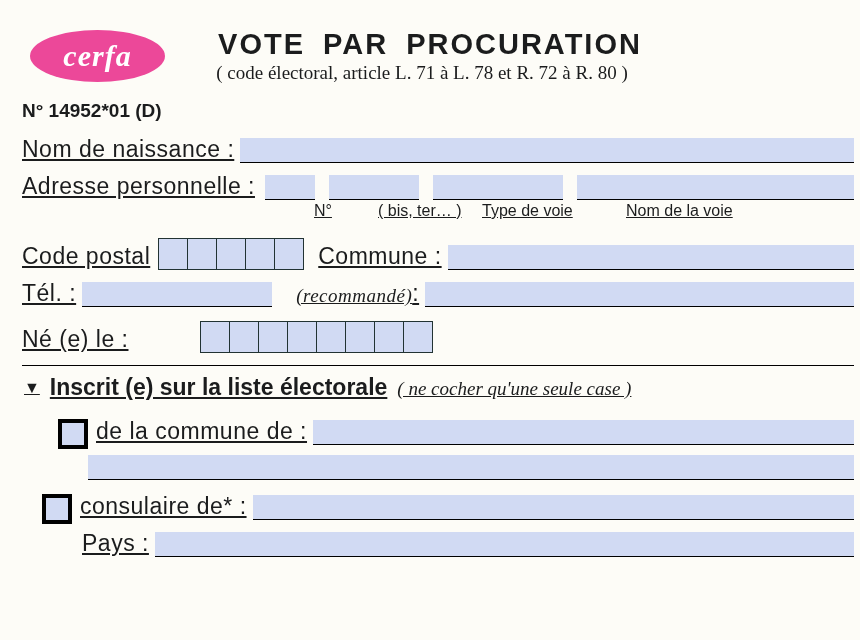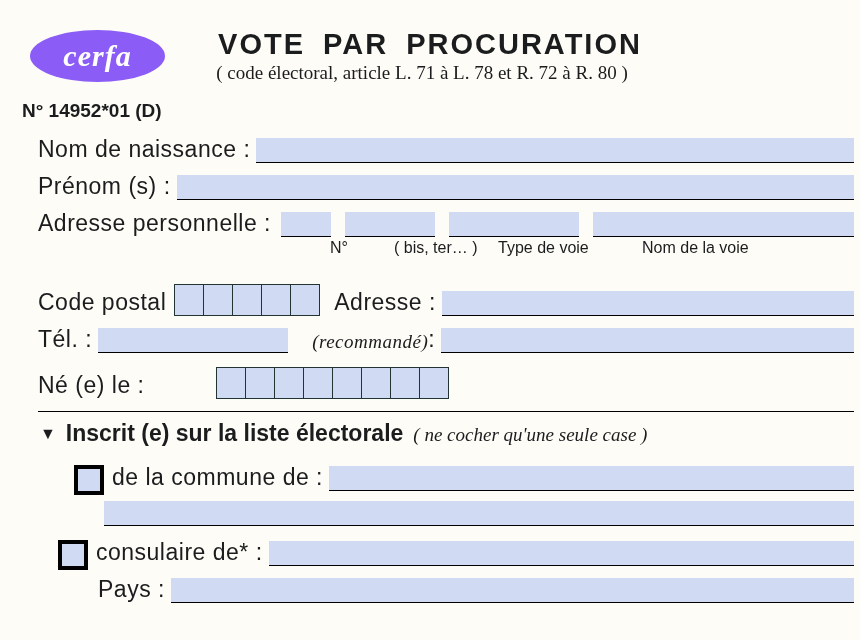--- a/index.html
+++ b/index.html
@@ -9,36 +9,36 @@
     background:#fdfcf7;
     color:#1b1c1d;
     position:relative;
     overflow:hidden;
   }
   .page{padding:18px 18px 0 18px;}
   
   .cerfa{
     position:absolute;left:30px;top:30px;
     width:135px;height:52px;
-    background:#8b5cf6;border-radius:50%/50%;
+    background:#ec4899;border-radius:50%/50%;
     color:#fff;text-align:center;line-height:52px;
     font-style:italic;font-weight:bold;font-size:30px;
     font-family:"Times New Roman",serif;letter-spacing:1px;
   }
   .formnum{position:absolute;left:22px;top:100px;font:700 19px Arial;}
   .title{
     position:absolute; left:0; right:0; top:28px; text-align:center;
     font:800 29px Arial;letter-spacing:2px;word-spacing:8px;
   }
   .subtitle{
     position:absolute; left:0; right:16px; top:62px; text-align:center;
     font:400 19px "Times New Roman",serif;
   }
   
-  .form{position:absolute;left:38px;top:132px;right:6px;}
+  .form{position:absolute;left:22px;top:132px;right:6px;text-decoration:underline;}
   .row{display:flex;align-items:flex-end;margin:4px 0 10px 0;font-size:23px;}
   .row .lab{white-space:nowrap;letter-spacing:.5px;}
   .fill{flex:1;min-width:8px;height:24px;background:#d1daf3;border-bottom:1px solid #000;margin-left:6px;}
   .cells{display:flex;height:30px;border:1px solid #233;}
   .cells span{width:28px;border-right:1px solid #233;background:#d1daf3;}
   .cells span:last-child{border-right:none;}
   
   .addr-strip{display:flex;gap:14px;margin-left:10px;}
   .addr-strip .blk{height:24px;background:#d1daf3;border-bottom:1px solid #000;}
   .addr-labels{display:flex;gap:14px;margin-left:292px;font-size:16px;margin-top:2px;}
@@ -63,53 +63,49 @@
   <div class="title">VOTE  PAR  PROCURATION</div>
   <div class="subtitle">( code électoral, article L. 71 à L. 78 et R. 72 à R. 80 )</div>
 
   <div class="form">
 
     <div class="row">
       <span class="lab">Nom de naissance  :</span>
       <span class="fill"></span>
     </div>
 
-    <div class="row">
-      <span class="lab">Prénom (s) :</span>
-      <span class="fill"></span>
-    </div>
 
     <div class="row" style="margin-bottom:2px;">
       <span class="lab">Adresse personnelle :</span>
       <span class="addr-strip" style="flex:1;">
         <span class="blk" style="width:50px"></span>
         <span class="blk" style="width:90px"></span>
         <span class="blk" style="width:130px"></span>
         <span class="blk" style="flex:1"></span>
       </span>
     </div>
     <div class="addr-labels">
       <span style="width:50px">N°</span>
       <span style="width:90px">( bis, ter… )</span>
       <span style="width:130px">Type de voie</span>
       <span>Nom de la voie</span>
     </div>
 
-    <div class="row" style="margin-top:27px;">
+    <div class="row" style="margin-top:18px;">
       <span class="lab">Code postal</span>
       <span style="width:8px"></span>
       <span class="cells">
         <span></span>
           <span></span>
           <span></span>
           <span></span>
           <span></span>
       </span>
       <span style="width:14px"></span>
-      <span class="lab">Adresse :</span>
+      <span class="lab">Commune :</span>
       <span class="fill"></span>
     </div>
 
     <div class="row">
       <span class="lab">Tél. :</span>
       <span class="fill" style="max-width:190px"></span>
       <span style="width:18px"></span>
       <span class="lab" style="font-style:italic;font-family:'Times New Roman';font-size:19px;margin-left:6px;">(recommandé)</span>
       <span class="lab"> :</span>
       <span class="fill"></span>

